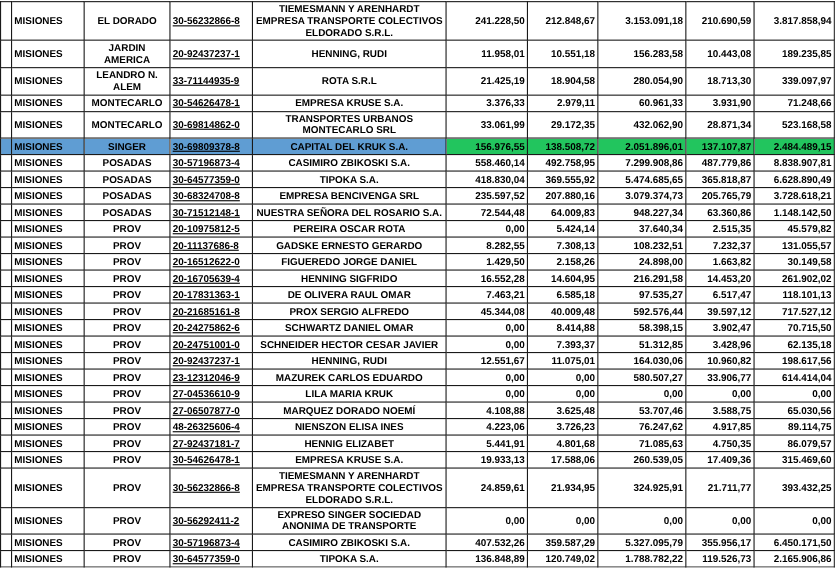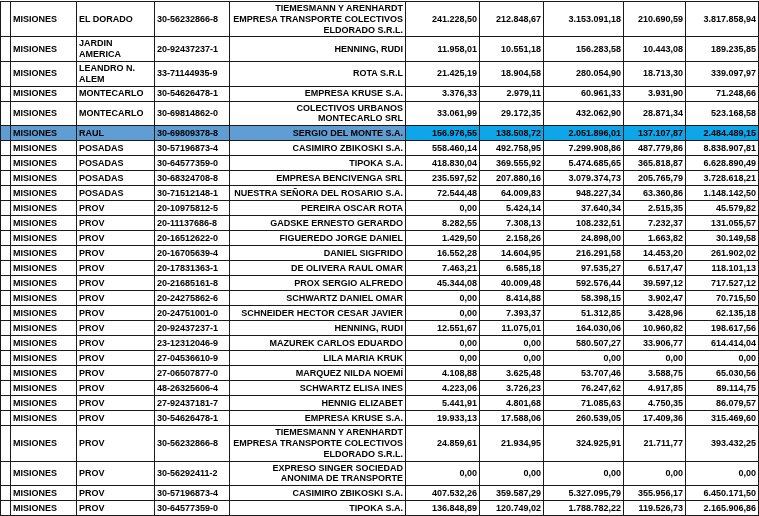--- a/index.html
+++ b/index.html
@@ -24,25 +24,25 @@
     font-weight: 700;
     color: #000000;
     line-height: 1.2;
     padding: 1px 2px;
     vertical-align: middle;
     height: 12px;
     overflow: hidden;
   }
   td.c-sliver { padding: 0; }
   td.c-prov   { text-align: left; margin-left: 34px; }
-  td.c-loc    { text-align: left; }
-  td.c-cuit   { text-align: left; white-space: nowrap; }
-  td.c-name   { text-align: right; }
+  td.c-loc    { text-align: center; }
+  td.c-cuit   { text-align: left; white-space: nowrap; text-decoration: underline; }
+  td.c-name   { text-align: center; }
   td.c-num    { text-align: right; white-space: nowrap; }
-  tr.selected td { background: #0ea5e9; }
+  tr.selected td { background: #22c55e; }
   tr.selected td.c-sliver,
   tr.selected td.c-prov,
   tr.selected td.c-loc,
   tr.selected td.c-cuit,
   tr.selected td.c-name { background: #5f9dd3; }
 </style>
 </head>
 <body>
 
 <table class="data-grid">
@@ -105,33 +105,33 @@
     <td class="c-num">2.979,11</td>
     <td class="c-num">60.961,33</td>
     <td class="c-num">3.931,90</td>
     <td class="c-num">71.248,66</td>
   </tr>
       <tr>
     <td class="c-sliver"></td>
     <td class="c-prov">MISIONES</td>
     <td class="c-loc">MONTECARLO</td>
     <td class="c-cuit">30-69814862-0</td>
-    <td class="c-name">COLECTIVOS URBANOS MONTECARLO SRL</td>
+    <td class="c-name">TRANSPORTES URBANOS MONTECARLO SRL</td>
     <td class="c-num">33.061,99</td>
     <td class="c-num">29.172,35</td>
     <td class="c-num">432.062,90</td>
     <td class="c-num">28.871,34</td>
     <td class="c-num">523.168,58</td>
   </tr>
       <tr class="selected">
     <td class="c-sliver"></td>
     <td class="c-prov">MISIONES</td>
-    <td class="c-loc">RAUL</td>
+    <td class="c-loc">SINGER</td>
     <td class="c-cuit">30-69809378-8</td>
-    <td class="c-name">SERGIO DEL MONTE S.A.</td>
+    <td class="c-name">CAPITAL DEL KRUK S.A.</td>
     <td class="c-num">156.976,55</td>
     <td class="c-num">138.508,72</td>
     <td class="c-num">2.051.896,01</td>
     <td class="c-num">137.107,87</td>
     <td class="c-num">2.484.489,15</td>
   </tr>
       <tr>
     <td class="c-sliver"></td>
     <td class="c-prov">MISIONES</td>
     <td class="c-loc">POSADAS</td>
@@ -213,21 +213,21 @@
     <td class="c-num">2.158,26</td>
     <td class="c-num">24.898,00</td>
     <td class="c-num">1.663,82</td>
     <td class="c-num">30.149,58</td>
   </tr>
       <tr>
     <td class="c-sliver"></td>
     <td class="c-prov">MISIONES</td>
     <td class="c-loc">PROV</td>
     <td class="c-cuit">20-16705639-4</td>
-    <td class="c-name">DANIEL SIGFRIDO</td>
+    <td class="c-name">HENNING SIGFRIDO</td>
     <td class="c-num">16.552,28</td>
     <td class="c-num">14.604,95</td>
     <td class="c-num">216.291,58</td>
     <td class="c-num">14.453,20</td>
     <td class="c-num">261.902,02</td>
   </tr>
       <tr>
     <td class="c-sliver"></td>
     <td class="c-prov">MISIONES</td>
     <td class="c-loc">PROV</td>
@@ -309,33 +309,33 @@
     <td class="c-num">0,00</td>
     <td class="c-num">0,00</td>
     <td class="c-num">0,00</td>
     <td class="c-num">0,00</td>
   </tr>
       <tr>
     <td class="c-sliver"></td>
     <td class="c-prov">MISIONES</td>
     <td class="c-loc">PROV</td>
     <td class="c-cuit">27-06507877-0</td>
-    <td class="c-name">MARQUEZ NILDA NOEMÍ</td>
+    <td class="c-name">MARQUEZ DORADO NOEMÍ</td>
     <td class="c-num">4.108,88</td>
     <td class="c-num">3.625,48</td>
     <td class="c-num">53.707,46</td>
     <td class="c-num">3.588,75</td>
     <td class="c-num">65.030,56</td>
   </tr>
       <tr>
     <td class="c-sliver"></td>
     <td class="c-prov">MISIONES</td>
     <td class="c-loc">PROV</td>
     <td class="c-cuit">48-26325606-4</td>
-    <td class="c-name">SCHWARTZ ELISA INES</td>
+    <td class="c-name">NIENSZON ELISA INES</td>
     <td class="c-num">4.223,06</td>
     <td class="c-num">3.726,23</td>
     <td class="c-num">76.247,62</td>
     <td class="c-num">4.917,85</td>
     <td class="c-num">89.114,75</td>
   </tr>
       <tr>
     <td class="c-sliver"></td>
     <td class="c-prov">MISIONES</td>
     <td class="c-loc">PROV</td>

